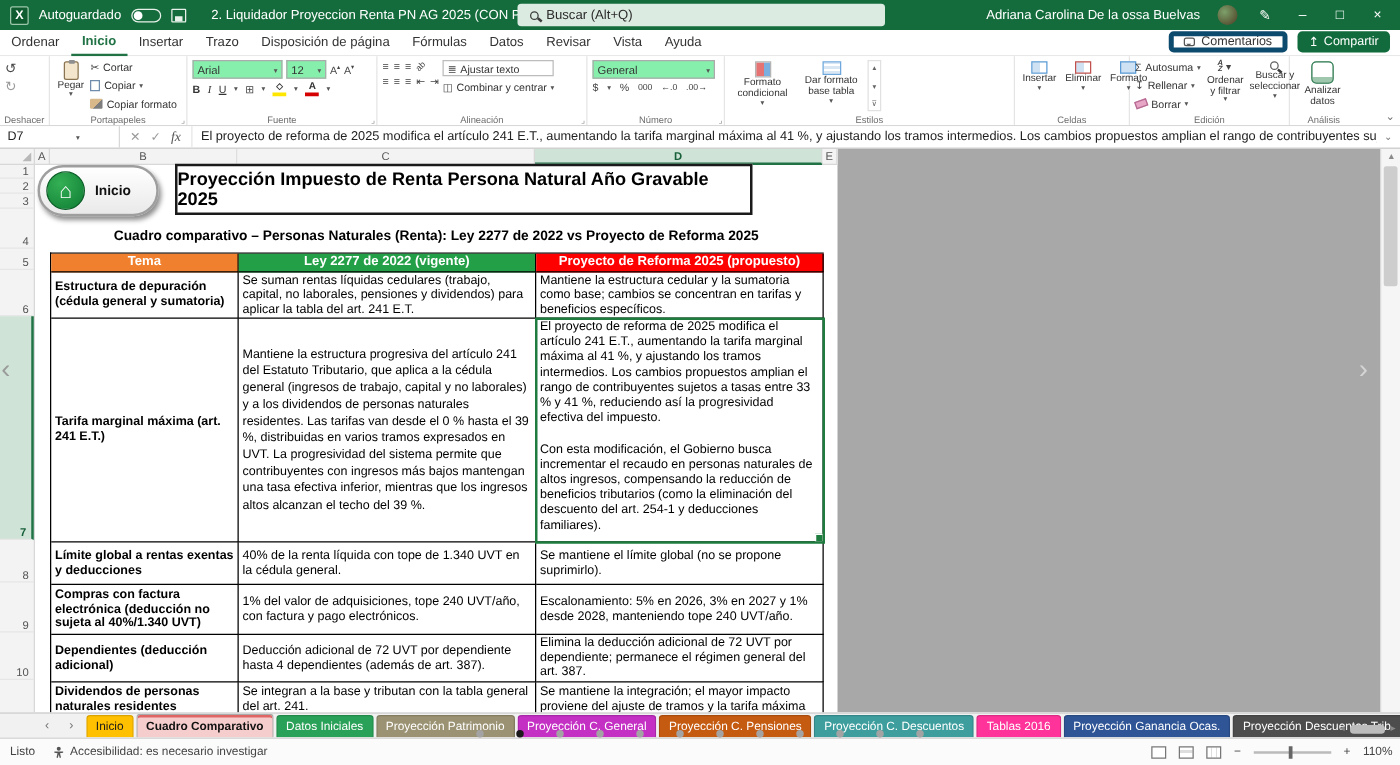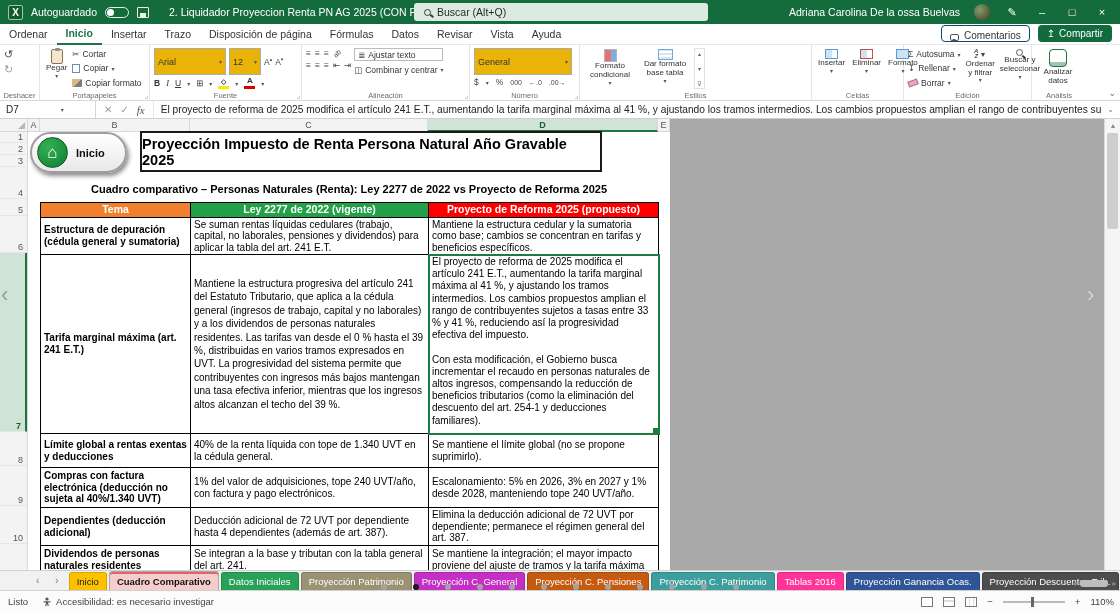--- a/index.html
+++ b/index.html
@@ -25,38 +25,38 @@
   .tb-right { position:absolute; right:0; top:0; height:24px; display:flex; align-items:center; gap:14px; padding-right:10px; }
   .avatar { width:16px; height:16px; border-radius:50%; background:radial-gradient(circle at 35% 35%, #7da06a, #4b3a22); }
   .winbtn { font-size:11px; color:#fff; width:16px; text-align:center; }
 
   
   #tabrow { position:absolute; top:24px; left:0; width:1120px; height:21px; background:#fff;
     display:flex; align-items:center; font-size:10.5px; color:#333; border-bottom:1px solid #e8e8e8; }
   .rtab { padding:0 9px; height:21px; display:flex; align-items:center; }
   .rtab.active { color:#217346; font-weight:700; border-bottom:2.5px solid #217346; }
   .tabrow-right { position:absolute; right:8px; top:1px; display:flex; gap:8px; align-items:center; }
-  .cmt-btn { border:1px solid #0c4a6e; border-radius:4px; height:17px; padding:0 8px; display:flex; align-items:flex-end; gap:5px; font-size:10px; color:#333; background:#fff; }
+  .cmt-btn { border:4px solid #0c4a6e; border-radius:4px; height:17px; padding:0 8px; display:flex; align-items:center; gap:5px; font-size:10px; color:#333; background:#fff; }
   .cmt-ic { width:9px; height:7px; border:1px solid #555; border-radius:2px; position:relative; }
   .cmt-ic::after { content:''; position:absolute; left:1px; bottom:-3px; border:2px solid transparent; border-top-color:#555; }
   .share-btn { background:#116B3C; color:#fff; border-radius:4px; height:17px; padding:0 9px; display:flex; align-items:center; gap:4px; font-size:10px; }
 
   
   #ribbon { position:absolute; top:45px; left:0; width:1120px; height:56px; background:#fff;
     border-bottom:1px solid #d8d8d8; display:flex; font-size:8.5px; color:#333; }
   .rg { position:relative; height:55px; border-right:1px solid #e5e5e5; padding:3px 4px 11px; display:flex; gap:3px; }
   .rg-label { position:absolute; bottom:0; left:0; right:0; text-align:center; font-size:7.5px; color:#6d6d6d; }
   .launcher { position:absolute; right:1px; bottom:0; font-size:7px; color:#8a8a8a; }
   .col { display:flex; flex-direction:column; gap:2px; }
   .row { display:flex; align-items:center; gap:3px; }
   .btn-lg { display:flex; flex-direction:column; align-items:center; justify-content:flex-start; text-align:center; font-size:8px; line-height:1.1; color:#333; padding:1px 2px; }
   .btn-sm { display:flex; align-items:center; gap:3px; height:13px; font-size:8.5px; white-space:nowrap; }
   .caret { font-size:6px; color:#555; }
   .glyph { color:#444; }
-  .selbox { border:1px solid #ababab; height:27px; display:flex; align-items:center; justify-content:space-between; padding:0 3px; font-size:9px; background:#eab308; }
+  .selbox { border:1px solid #ababab; height:15px; display:flex; align-items:center; justify-content:space-between; padding:0 3px; font-size:9px; background:#86efac; }
   .ic-clip { width:12px; height:15px; border:1px solid #8a7350; background:#f3e6cd; border-radius:2px; position:relative; }
   .ic-clip::before { content:''; position:absolute; top:-2px; left:3px; width:5px; height:3px; background:#8f8f8f; border-radius:1px; }
   .ic-copy { width:8px; height:9px; border:1px solid #6f8cad; background:#fff; position:relative; }
   .ic-copy::after { content:''; position:absolute; left:2px; top:-3px; width:8px; height:9px; border:1px solid #6f8cad; background:#fff; z-index:-1; }
   .ic-brush { width:10px; height:8px; background:linear-gradient(135deg,#d9b98a 55%,#7d7d7d 55%); border-radius:1px; }
   .ab-under { display:flex; flex-direction:column; align-items:center; line-height:1; font-size:9.5px; font-weight:bold; }
   .bar { width:11px; height:3px; margin-top:1px; }
   .ic-cond { width:13px; height:13px; border:1px solid #b5b5b5; background:linear-gradient(90deg,#e57373 0 6px,#7bafe0 6px); }
   .ic-tbl { width:15px; height:11px; border:1px solid #6fa8dc; background:repeating-linear-gradient(0deg,#d9e7f5 0 2px,#fff 2px 4px); }
   .ic-cells { width:13px; height:10px; border:1px solid #5b9bd5; background:linear-gradient(90deg,#cfe2f3 0 6px,#fff 6px); }
@@ -508,21 +508,21 @@
       <span>‹</span>
       <span>›</span>
     </div>
     <div id="stabs">
       <span class="stab" style="background-color: rgb(255, 192, 0); color: rgb(26, 26, 26);">Inicio</span>
       <span class="stab active" style="background-color: rgb(246, 205, 205); color: rgb(17, 17, 17);">Cuadro Comparativo</span>
       <span class="stab" style="background-color: rgb(42, 161, 88); color: rgb(255, 255, 255);">Datos Iniciales</span>
       <span class="stab" style="background-color: rgb(154, 146, 114); color: rgb(255, 255, 255);">Proyección Patrimonio</span>
       <span class="stab" style="background-color: rgb(196, 47, 196); color: rgb(255, 255, 255);">Proyección C. General</span>
       <span class="stab" style="background-color: rgb(197, 90, 17); color: rgb(255, 255, 255);">Proyección C. Pensiones</span>
-      <span class="stab" style="background-color: rgb(62, 158, 158); color: rgb(255, 255, 255);">Proyección C. Patrimonio</span>
+      <span class="stab" style="background-color: rgb(62, 158, 158); color: rgb(255, 255, 255);">Proyección C. Descuentos</span>
       <span class="stab" style="background-color: rgb(255, 51, 153); color: rgb(255, 255, 255);">Tablas 2016</span>
       <span class="stab" style="background-color: rgb(47, 85, 151); color: rgb(255, 255, 255);">Proyección Ganancia Ocas.</span>
       <span class="stab" style="background-color: rgb(77, 77, 77); color: rgb(255, 255, 255);">Proyección Descuentos Trib.</span>
 
     </div>
 
     <div id="hscroll">
       <span>◄</span>
       <span id="hthumb"></span>
       <span>►</span>

